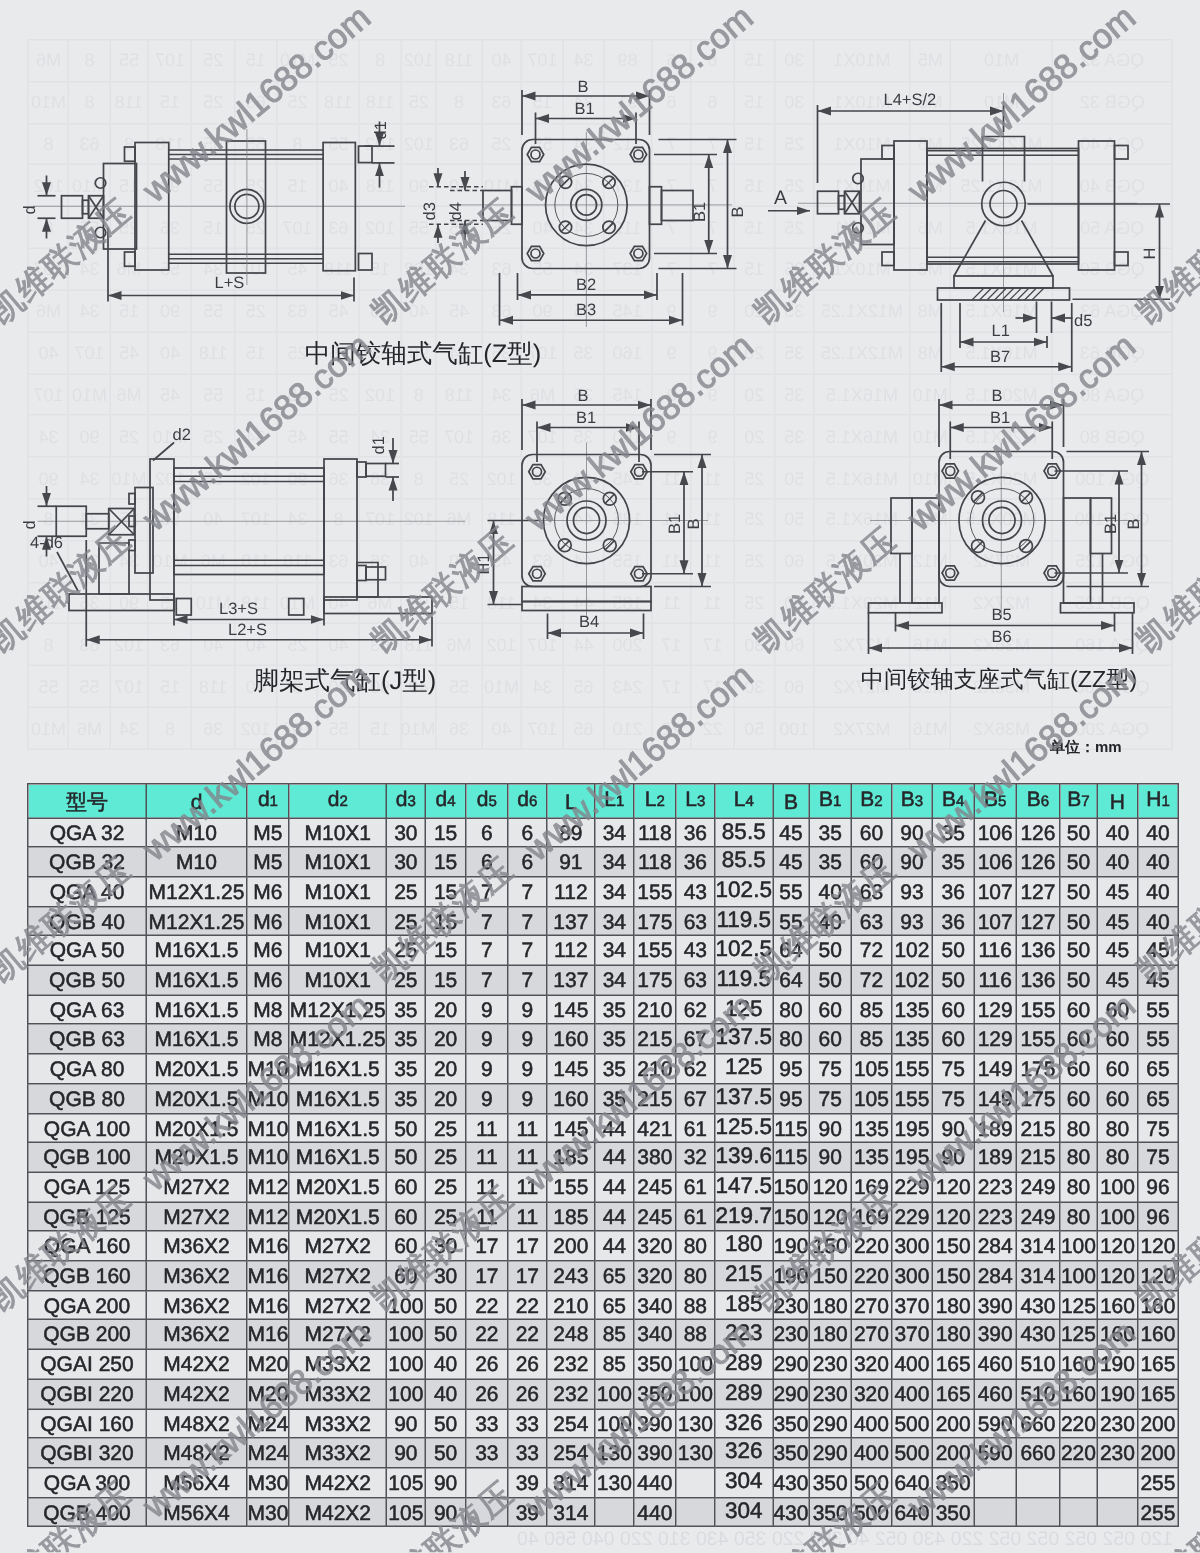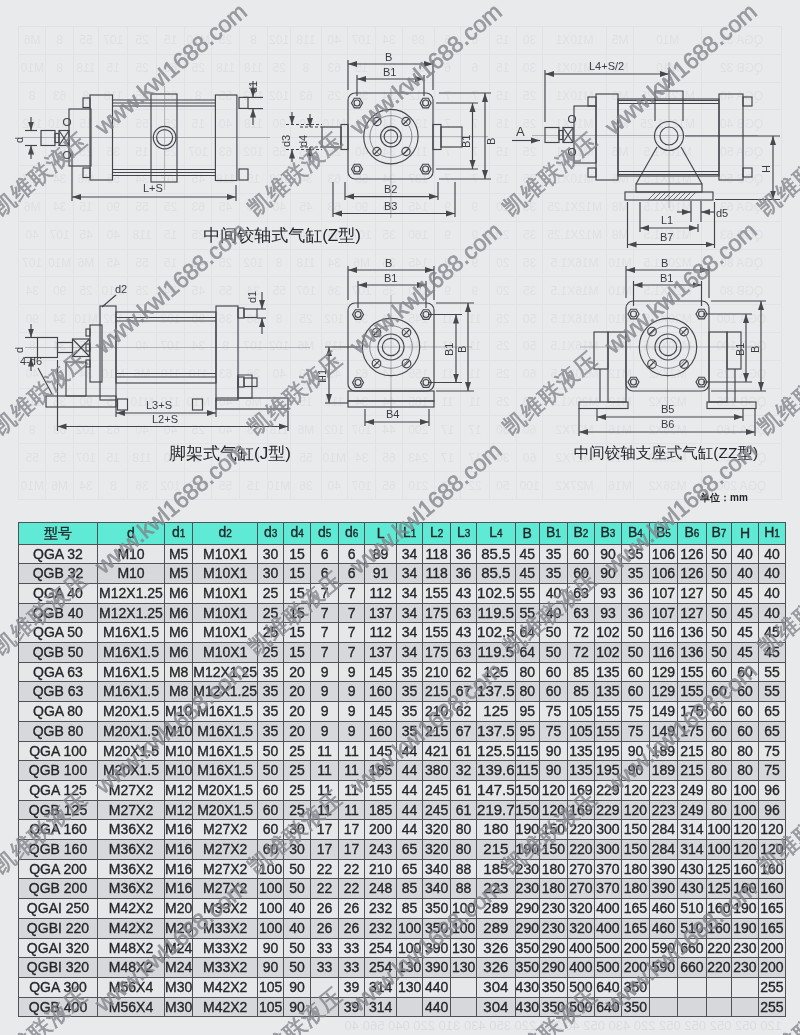--- a/index.html
+++ b/index.html
@@ -1450,21 +1450,21 @@
         <td>320</td>
         <td>400</td>
         <td>165</td>
         <td>460</td>
         <td>510</td>
         <td>160</td>
         <td>190</td>
         <td>165</td>
       </tr>
 <tr class="ra">
-        <td>QGAI 320</td>
+        <td>QGAI 160</td>
         <td>M48X2</td>
         <td>M24</td>
         <td>M33X2</td>
         <td>90</td>
         <td>50</td>
         <td>33</td>
         <td>33</td>
         <td>254</td>
         <td>100</td>
         <td>390</td>

